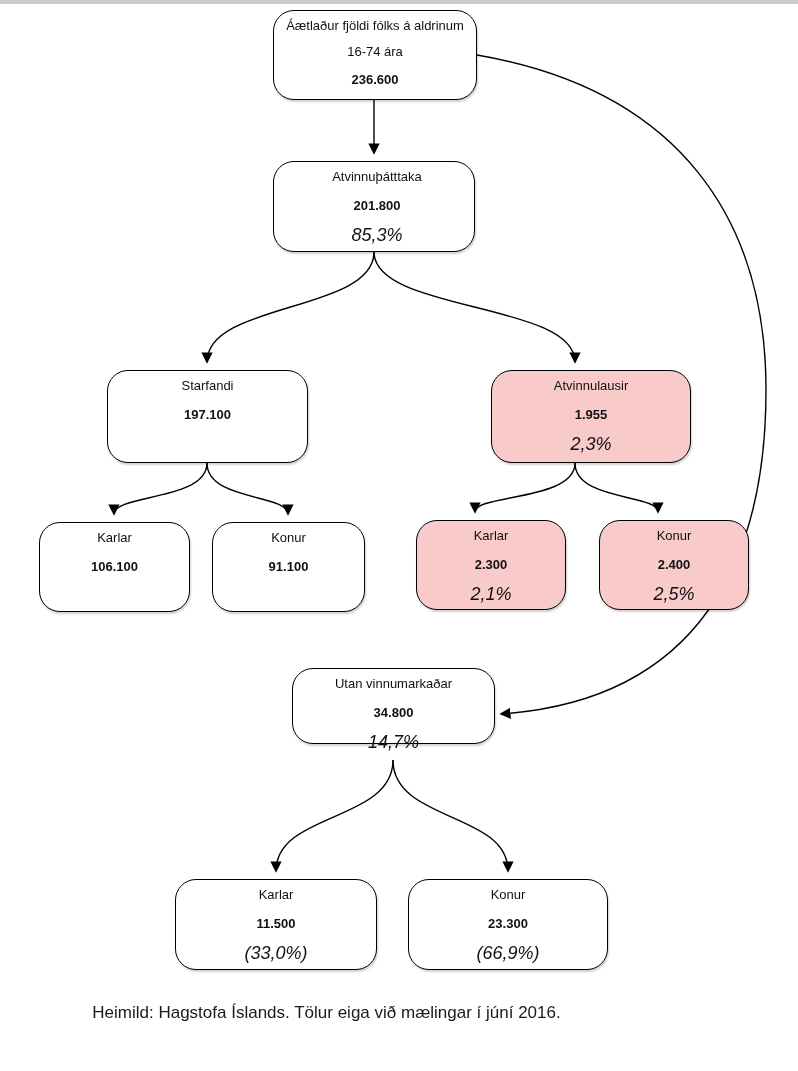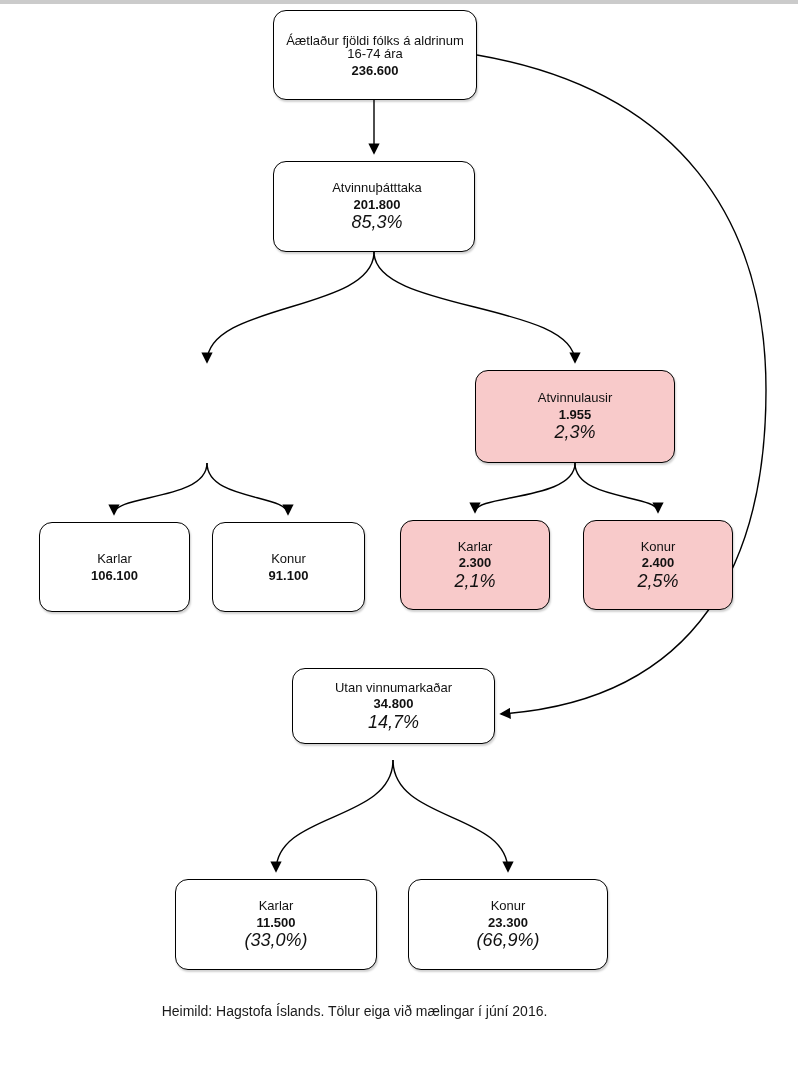--- a/index.html
+++ b/index.html
@@ -27,42 +27,40 @@
   svg.connectors path {
     fill: none;
     stroke: #000;
     stroke-width: 1.4;
   }
   .node {
     position: absolute;
     box-sizing: border-box;
     background: var(--default-fill, #ffffff);
     border: 1.5px solid var(--box-border, #000000);
-    border-radius: 13px;
+    border-radius: 21px;
     display: flex;
     flex-direction: column;
     align-items: center;
-    justify-content: center;
     text-align: center;
-    gap: 0;
+    gap: 12px;
     padding: 6px 10px;
     box-shadow: 1px 2px 2px rgba(0,0,0,0.18);
   }
-  .node.pink { background: var(--highlight-fill, #f8caca); }
+  .node.pink { background: var(--highlight-fill, #f8caca); margin-left: 16px; }
   .node .label { font-size: 13px; line-height: 1.35; }
   .node .value { font-size: 13px; font-weight: bold; line-height: 1.2; }
   .node .percent { font-size: 18px; font-style: italic; line-height: 1.2; }
   .footer-note {
     position: absolute;
     left: 0; top: 1003px;
     width: 653px;
     text-align: center;
-    font-size: 14px;
+    font-size: 17px;
     color: #1a1a1a;
-    padding-left: 28px;
   }
 </style>
 </head>
 <body>
 
 <div class="stage">
 
   <div class="top-strip"></div>
 
   <svg class="connectors" viewBox="0 0 798 1071">
@@ -88,20 +86,24 @@
     <div class="label" style="margin-top:-4px;">16-74 ára</div>
     <div class="value">236.600</div>
   </div>
 
   <div class="node" style="left:273px; top:161px; width:202px; height:91px;padding-left:16px;">
     <div class="label">Atvinnuþátttaka</div>
     <div class="value">201.800</div>
     <div class="percent">85,3%</div>
   </div>
 
+  <div class="node" style="left:107px; top:370px; width:201px; height:93px;">
+    <div class="label">Starfandi</div>
+    <div class="value">197.100</div>
+  </div>
 
   <div class="node pink" style="left:475px; top:370px; width:200px; height:93px;">
     <div class="label">Atvinnulausir</div>
     <div class="value">1.955</div>
     <div class="percent">2,3%</div>
   </div>
 
   <div class="node" style="left:39px; top:522px; width:151px; height:90px;">
     <div class="label">Karlar</div>
     <div class="value">106.100</div>

